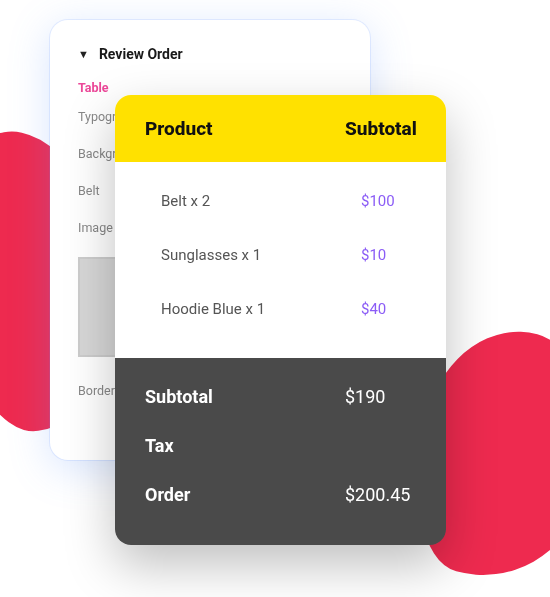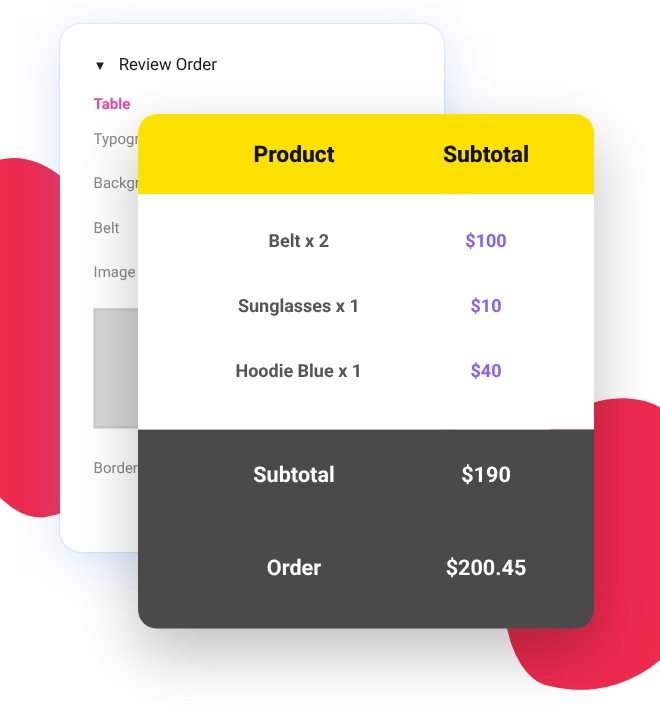--- a/index.html
+++ b/index.html
@@ -54,21 +54,21 @@
   align-items: center;
   gap: 10px;
   margin-bottom: 18px;
 }
 .settings-panel .section-header .caret {
   font-size: 11px;
   color: #222;
 }
 .settings-panel .section-header .section-title {
   font-size: 14px;
-  font-weight: 400;
+  font-weight: 700;
   color: #1a1a1a;
 }
 .settings-panel .subhead {
   font-size: 12.5px;
   font-weight: 700;
   color: #ec4899;
   margin-bottom: 14px;
 }
 .settings-panel .field {
   font-size: 12.5px;
@@ -91,44 +91,42 @@
 .settings-panel .bottom-field {
   font-size: 12.5px;
   color: #888;
 }
 
 
 .order-card {
   position: absolute;
   left: 115px;
   top: 95px;
-  width: 380px;
+  width: 331px;
   border-radius: 16px;
   overflow: hidden;
   box-shadow: 0 20px 50px rgba(0,0,0,0.25);
   z-index: 2;
-  text-align: center;
 }
 .order-card .header-row {
   background: #ffe100;
   display: flex;
   padding: 22px 30px;
 }
 .order-card .header-row .col {
   font-size: 19px;
   font-weight: 800;
   color: #111;
 }
 .order-card .header-row .col:first-child { flex: 0 0 200px; }
 .order-card .header-row .col:last-child { flex: 1; }
 
 .order-card .items {
   background: #fff;
-  padding: 12px 34px 22px;
-  font-weight: bold;
+  padding: 12px 46px 22px;
 }
 .order-card .item-row {
   display: flex;
   padding: 18px 0;
 }
 .order-card .item-row .name {
   flex: 0 0 200px;
   font-size: 15px;
   color: #555;
 }
@@ -148,21 +146,21 @@
 }
 .order-card .total-row .label {
   flex: 0 0 200px;
   font-size: 18px;
   font-weight: 700;
   color: #fff;
 }
 .order-card .total-row .value {
   flex: 1;
   font-size: 18px;
-  font-weight: 700;
+  font-weight: 400;
   color: #fff;
 }
 </style>
 </head>
 <body>
 
 <div class="blob-left"></div>
 <div class="blob-right"></div>
 
 <div class="settings-panel">
@@ -219,19 +217,20 @@
       <div class="price">$40</div>
     </div>
   </div>
 
   <div class="totals">
     <div class="total-row">
       <div class="label">Subtotal</div>
       <div class="value">$190</div>
     </div>
     <div class="total-row">
+      <div class="label">Tax</div>
     </div>
     <div class="total-row">
       <div class="label">Order</div>
       <div class="value">$200.45</div>
     </div>
   </div>
 </div>
 
 </body></html>

